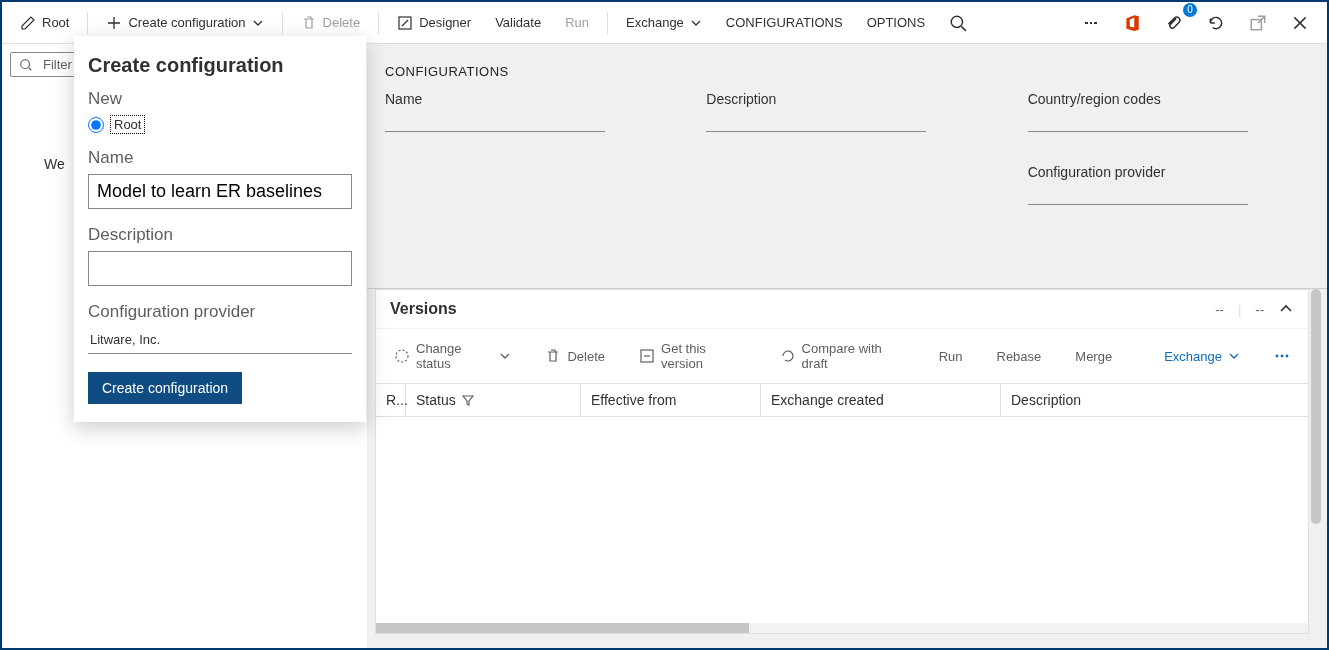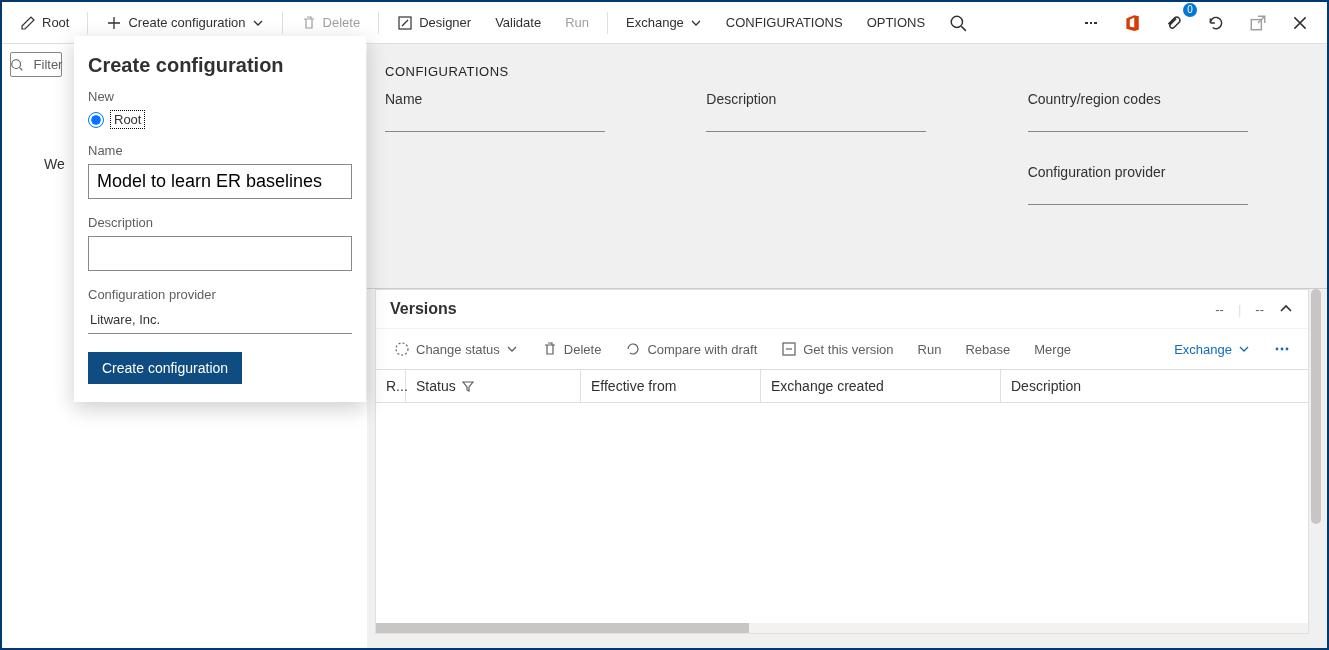--- a/index.html
+++ b/index.html
@@ -12,47 +12,47 @@
     .tb-sep { width: 1px; height: 22px; background: #e1dfdd; margin: 0 4px; }
     .tb-spacer { flex: 1; }
     .tb-icon-svg { width: 16px; height: 16px; }
     .tb-icon-svg.s20 { width: 18px; height: 18px; }
     .badge-wrap { position: relative; }
     .badge { position: absolute; top: -4px; right: -4px; background: #0078d4; color: #fff; font-size: 10px; border-radius: 8px; padding: 0 4px; line-height: 14px; min-width: 14px; text-align: center; }
     
     
     .main { display: flex; height: calc(100% - 42px); }
     .left-pane { width: 365px; position: relative; padding: 8px; }
-    .filter-box { display: flex; align-items: center; border: 1px solid #8a8886; border-radius: 2px; padding: 4px 8px; gap: 10px; width: 52px; color: #605e5c; justify-content: center; }
+    .filter-box { display: flex; align-items: center; border: 1px solid #8a8886; border-radius: 2px; padding: 4px 8px; gap: 10px; width: 80px; color: #605e5c; }
     .filter-box svg { width: 14px; height: 14px; }
     
     
     .panel { position: absolute; left: 72px; top: -8px; width: 292px; background: #fff; box-shadow: 0 6px 20px rgba(0,0,0,.2); padding: 18px 14px; z-index: 50; }
     .panel-title { font-size: 20px; font-weight: 600; margin-bottom: 12px; }
-    .panel-label { color: #605e5c; font-size: 13px; margin-bottom: 6px; }
+    .panel-label { color: #605e5c; font-size: 17px; margin-bottom: 6px; }
     .radio-row { display: flex; align-items: center; gap: 6px; margin-bottom: 14px; }
     .radio-row input[type=radio] { width: 16px; height: 16px; }
     .radio-row span { border: 1px dotted #000; padding: 1px 3px; }
     .panel input[type=text] { width: 100%; border: 1px solid #8a8886; padding: 6px 8px; font-size: 18px; margin-bottom: 16px; }
     .prov-field { border-bottom: 1px solid #8a8886; padding: 4px 2px 6px; margin-bottom: 18px; }
     .primary-btn { background: #0f4c81; color: #fff; border: none; padding: 8px 14px; font-size: 14px; cursor: pointer; }
     
     .content { flex: 1; background: #f0f0f0; display: flex; flex-direction: column; position: relative; }
     .upper { height: 245px; padding: 20px 18px; position: relative; border-bottom: 1px solid #ccc; overflow: hidden; }
     .section-head { font-size: 13px; color: #252424; letter-spacing: .5px; margin-bottom: 12px; }
     .field-grid { display: grid; grid-template-columns: repeat(3, 1fr); column-gap: 40px; row-gap: 32px; }
     .fg-item .fg-label { color: #323130; font-size: 14px; margin-bottom: 24px; }
     .fg-item .fg-line { height: 1px; border-bottom: 1px solid #8a8886; width: 220px; }
     
     .versions-card { margin: 0 18px 14px 8px; background: #fff; border: 1px solid #e1dfdd; flex: 1; display: flex; flex-direction: column; position: relative; }
     .vc-head { display: flex; align-items: center; padding: 10px 14px; border-bottom: 1px solid #f3f2f1; }
     .vc-head-title { font-size: 16px; font-weight: 600; flex: 1; }
     .vc-head-ctrls { display: flex; align-items: center; gap: 14px; color: #605e5c; }
     
-    .vc-toolbar { display: flex; align-items: center; padding: 6px 10px; gap: 8px; border-bottom: 1px solid #e1dfdd; }
+    .vc-toolbar { display: flex; align-items: center; padding: 6px 10px; gap: 18px; border-bottom: 1px solid #e1dfdd; }
     .vc-btn { display: flex; align-items: center; gap: 6px; padding: 6px 8px; color: #605e5c; cursor: pointer; }
     .vc-btn.link { color: #0f6cbd; }
     .vc-spacer { flex: 1; }
     
     .vc-grid-head { display: flex; border-bottom: 1px solid #e1dfdd; }
     .vc-col { padding: 8px 10px; border-right: 1px solid #e1dfdd; font-size: 14px; color: #323130; display: flex; align-items: center; gap: 6px; }
     .vc-col:last-child { border-right: none; }
     .vc-c0 { width: 30px; }
     .vc-c1 { width: 115px; }
     .vc-c2 { width: 175px; }
@@ -242,30 +242,30 @@
             </svg>
         </div>
         <div class="vc-btn">
           <svg class="tb-icon-svg" viewBox="0 0 16 16" fill="none" stroke="#605e5c" stroke-width="1.2">
               <path d="M3 4 H13 M5 4 V13 H11 V4 M6 2 H10 V4"></path>
             </svg>
           <span>Delete</span>
         </div>
         <div class="vc-btn">
           <svg class="tb-icon-svg" viewBox="0 0 16 16" fill="none" stroke="#605e5c" stroke-width="1.2">
-              <path d="M3 8 a5 5 0 1 1 2 4"></path>
-            </svg>
-          <span>Compare with draft</span>
-        </div>
-        <div class="vc-btn">
-          <svg class="tb-icon-svg" viewBox="0 0 16 16" fill="none" stroke="#605e5c" stroke-width="1.2">
               <rect x="2" y="2" width="12" height="12"></rect>
               <path d="M5 8 L11 8"></path>
             </svg>
           <span>Get this version</span>
+        </div>
+        <div class="vc-btn">
+          <svg class="tb-icon-svg" viewBox="0 0 16 16" fill="none" stroke="#605e5c" stroke-width="1.2">
+              <path d="M3 8 a5 5 0 1 1 2 4"></path>
+            </svg>
+          <span>Compare with draft</span>
         </div>
         <div class="vc-btn">
           <span>Run</span>
         </div>
         <div class="vc-btn">
           <span>Rebase</span>
         </div>
         <div class="vc-btn">
           <span>Merge</span>
         </div>

